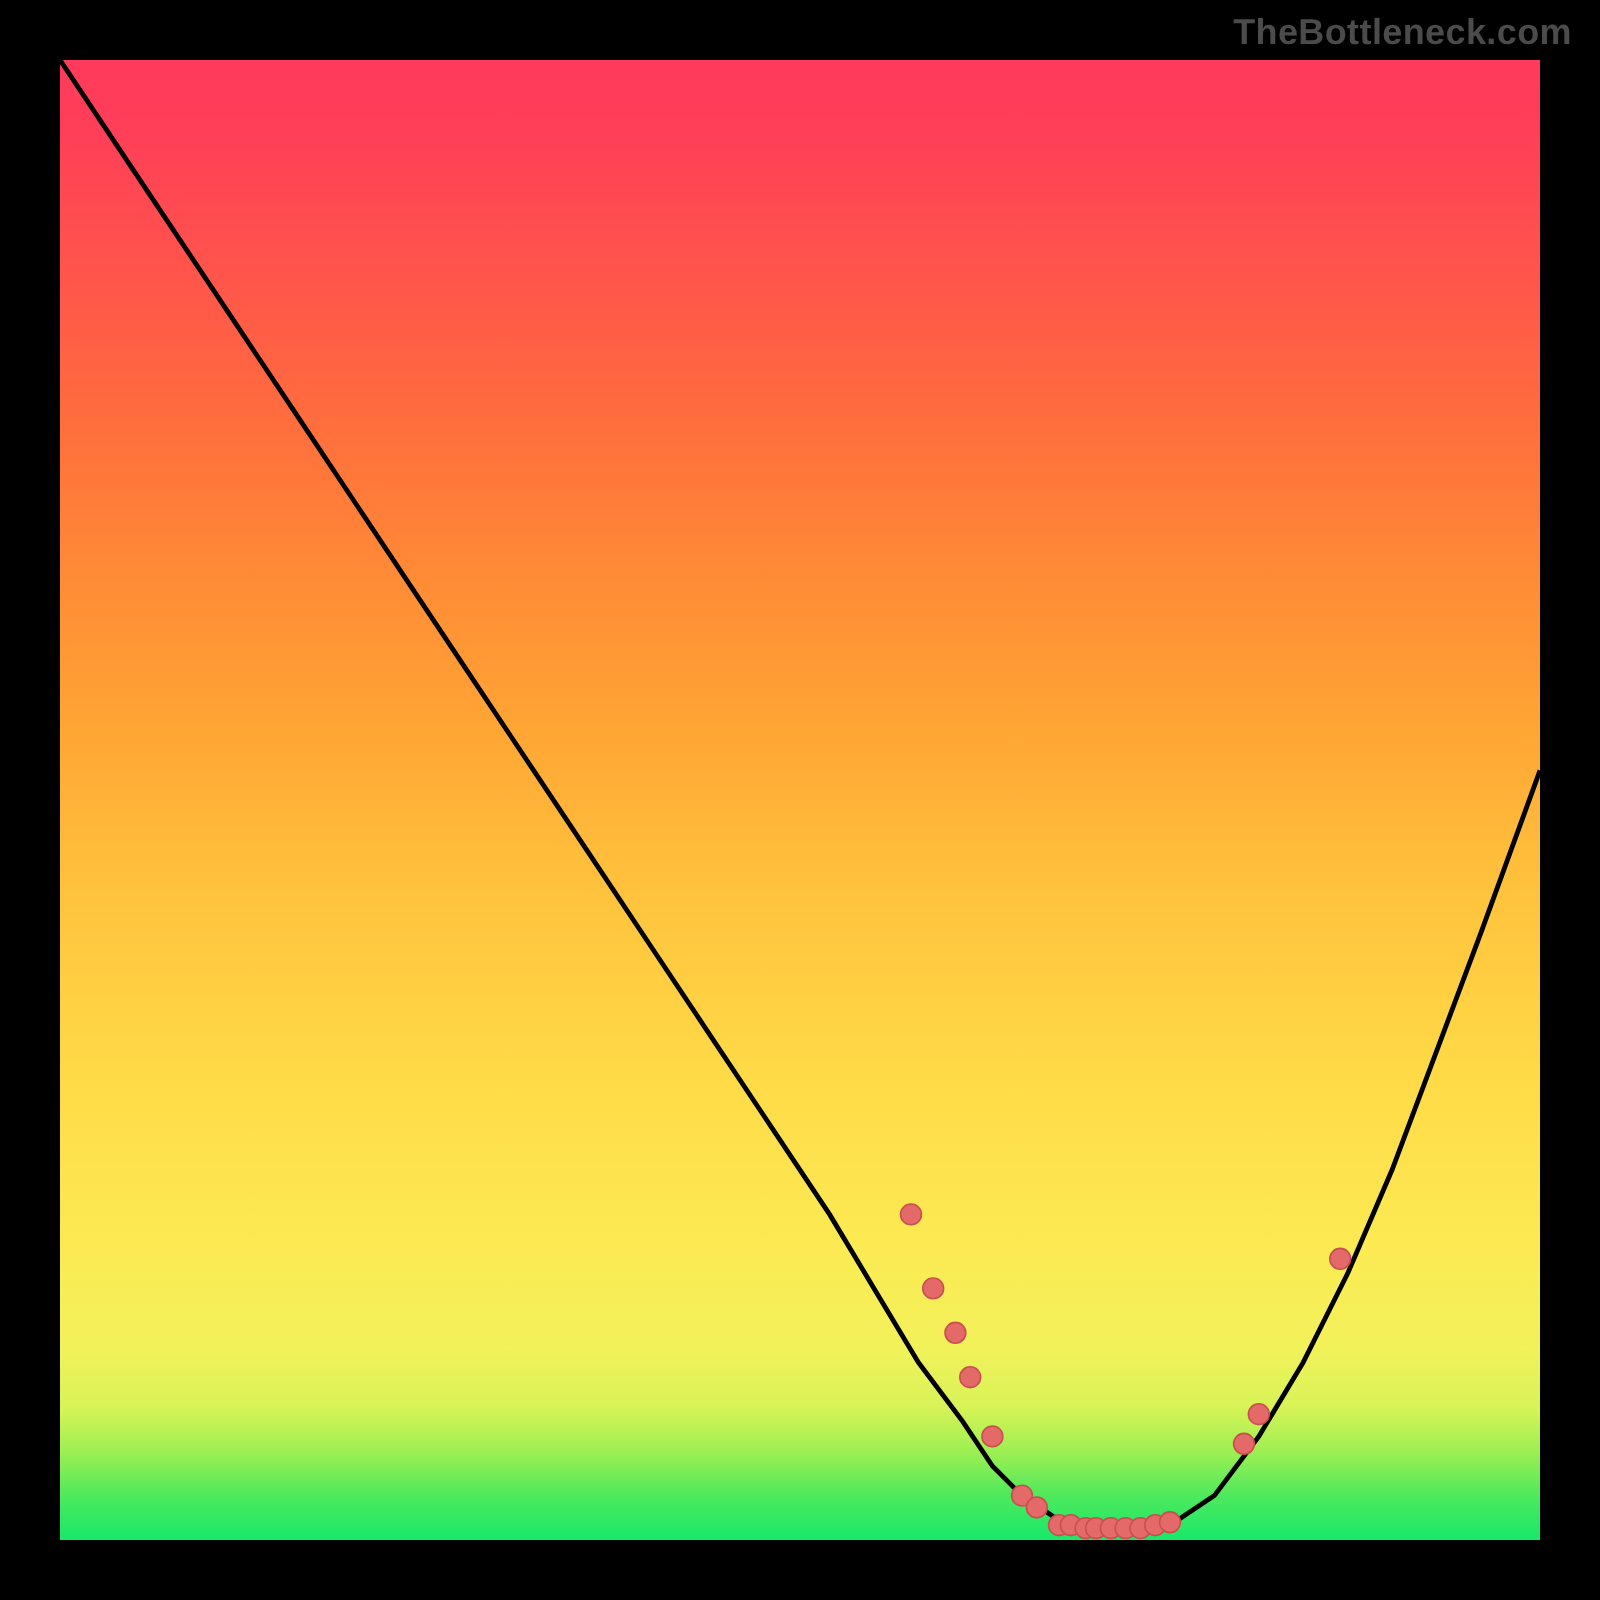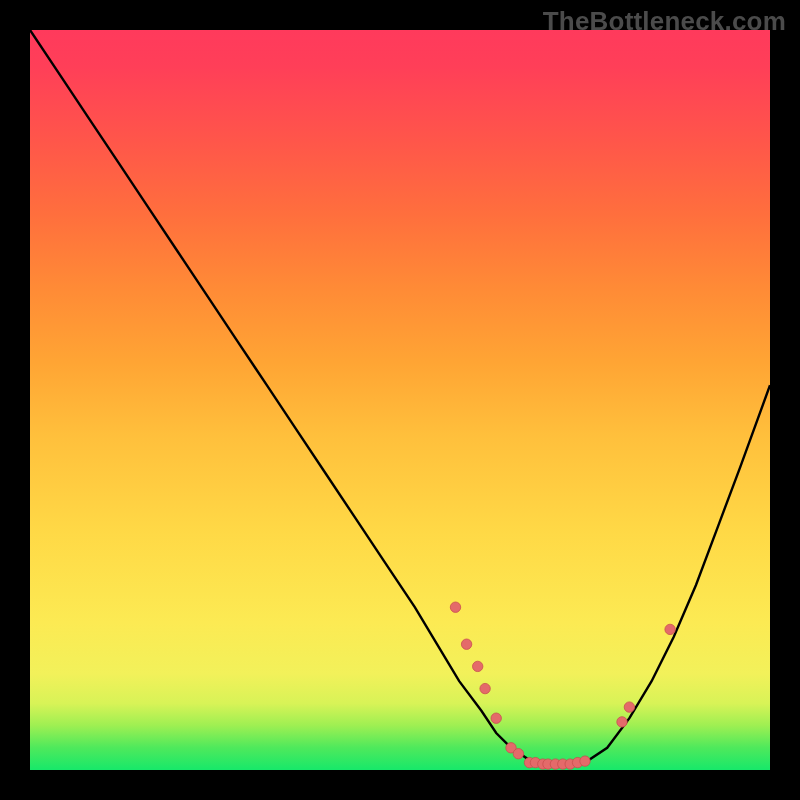--- a/index.html
+++ b/index.html
@@ -39,21 +39,21 @@
       #ff564a 85%,
       #ff3f58 95%,
       #ff3a5c 100%
     );
   }
   .watermark {
     position: absolute;
     top: 6px;
     right: 14px;
     color: #4b4b4b;
-    font-size: 26px;
+    font-size: 18px;
     font-weight: 600;
     letter-spacing: 0.2px;
     user-select: none;
   }
   svg.overlay {
     position: absolute;
     left: 0;
     top: 0;
     width: 740px;
     height: 740px;

